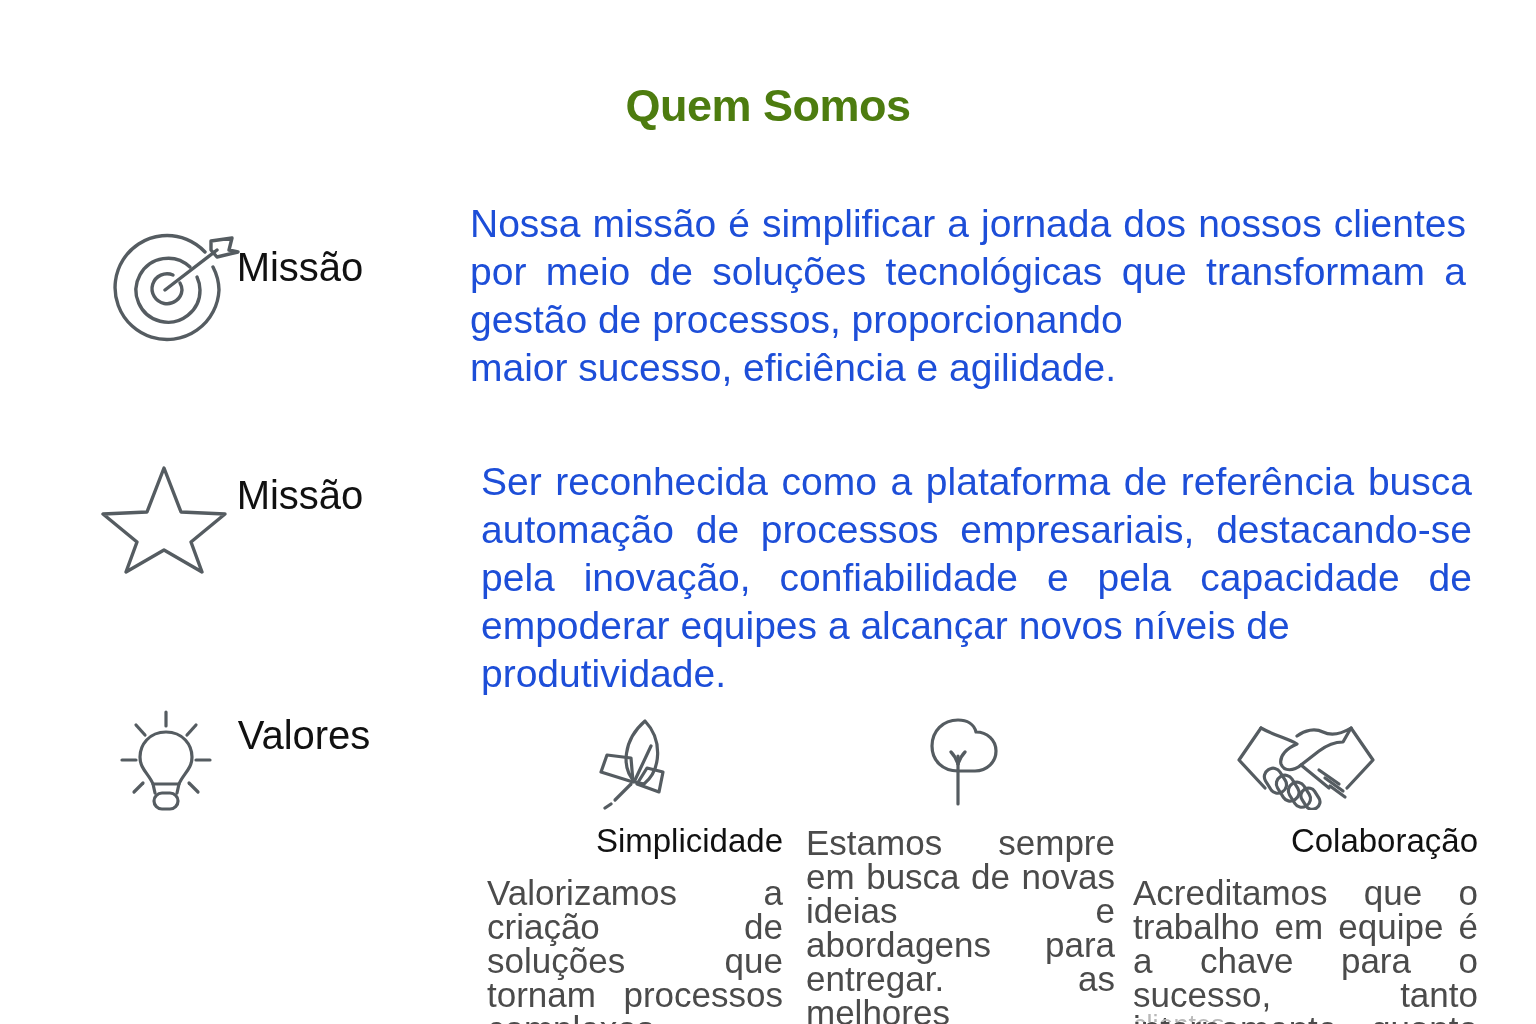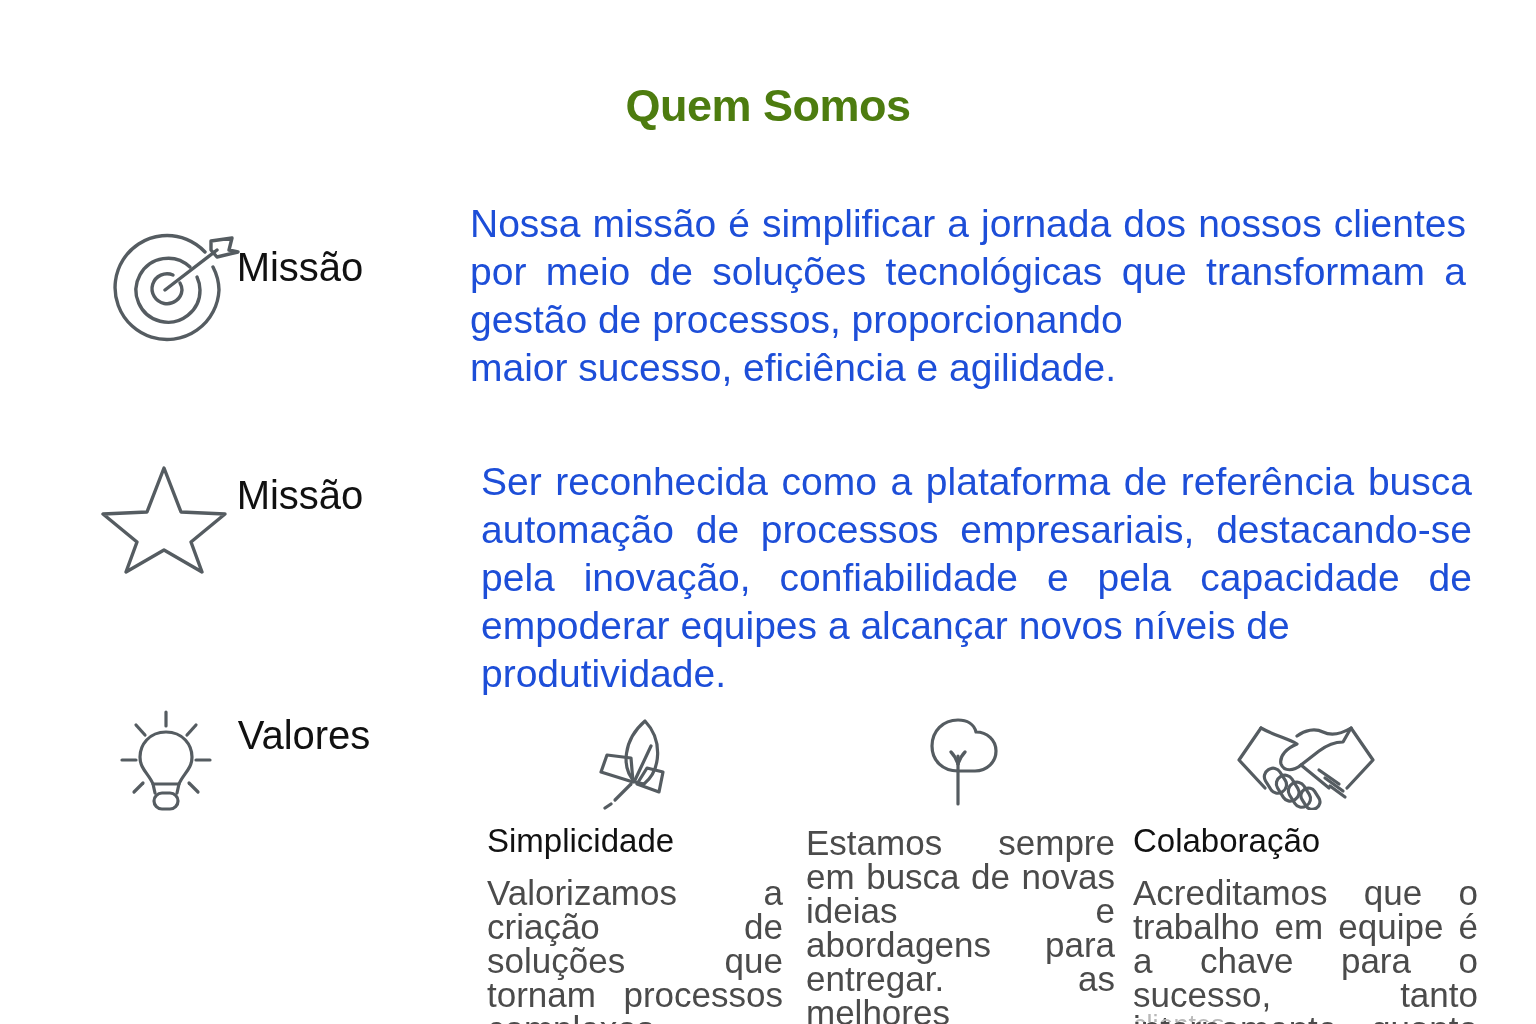--- a/index.html
+++ b/index.html
@@ -81,21 +81,21 @@
   }
   .value-col .v-icon {
     height: 96px;
     display: flex;
     align-items: flex-end;
     justify-content: center;
   }
   .value-col .v-icon svg { display: block; }
   .value-col .v-title {
     margin-top: 12px;
-    text-align: left;
+    text-align: right;
     font-size: 33px;
     color: #111111;
     line-height: 1.15;
     white-space: nowrap;
   }
   .value-col .v-desc {
     margin-top: 16px;
     font-size: 35px;
     line-height: 34px;
     color: #4b4b4b;

